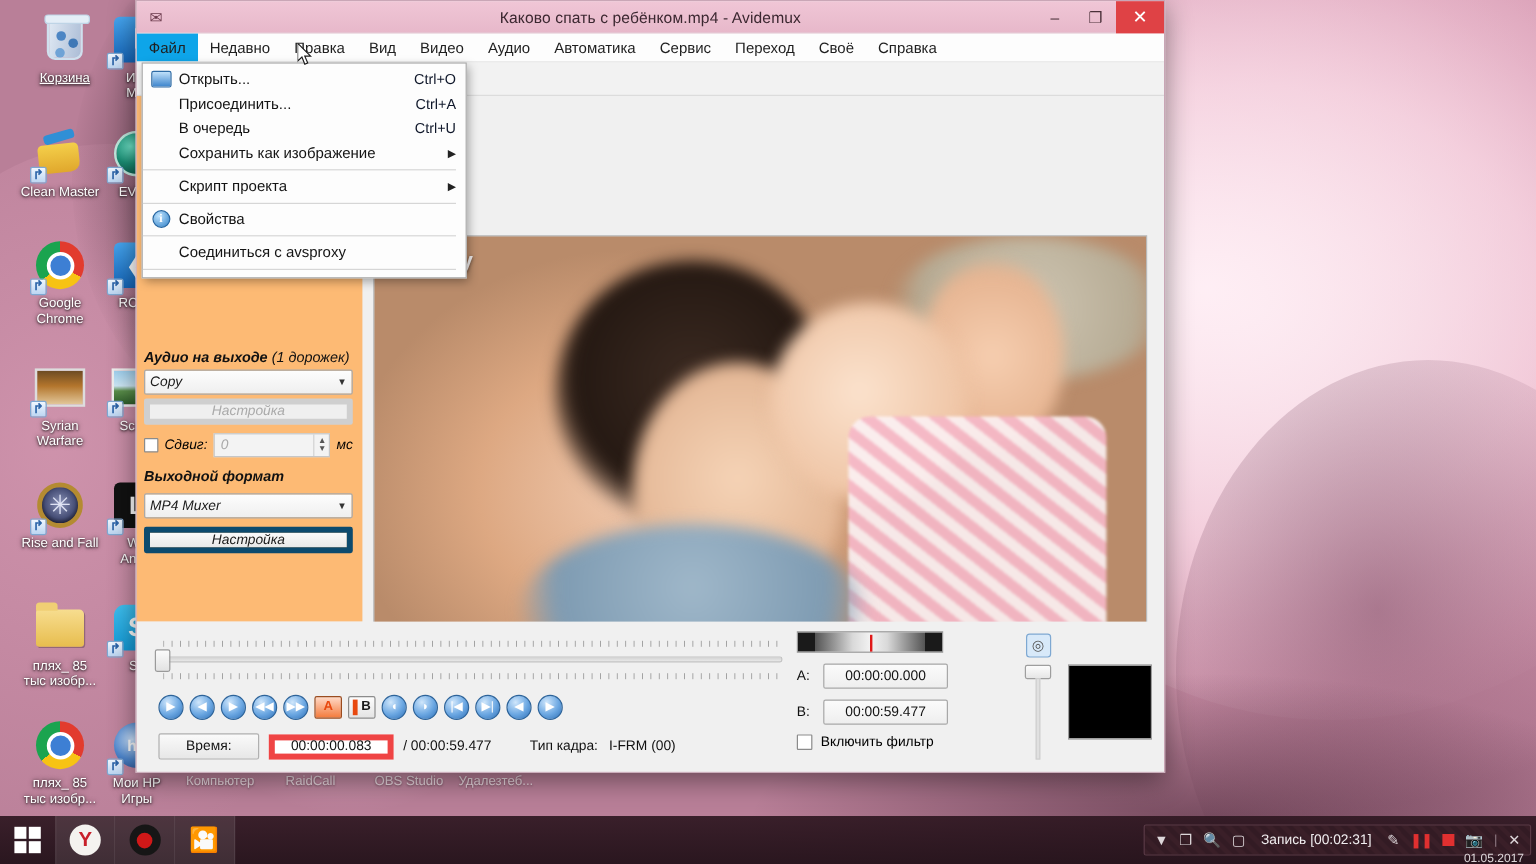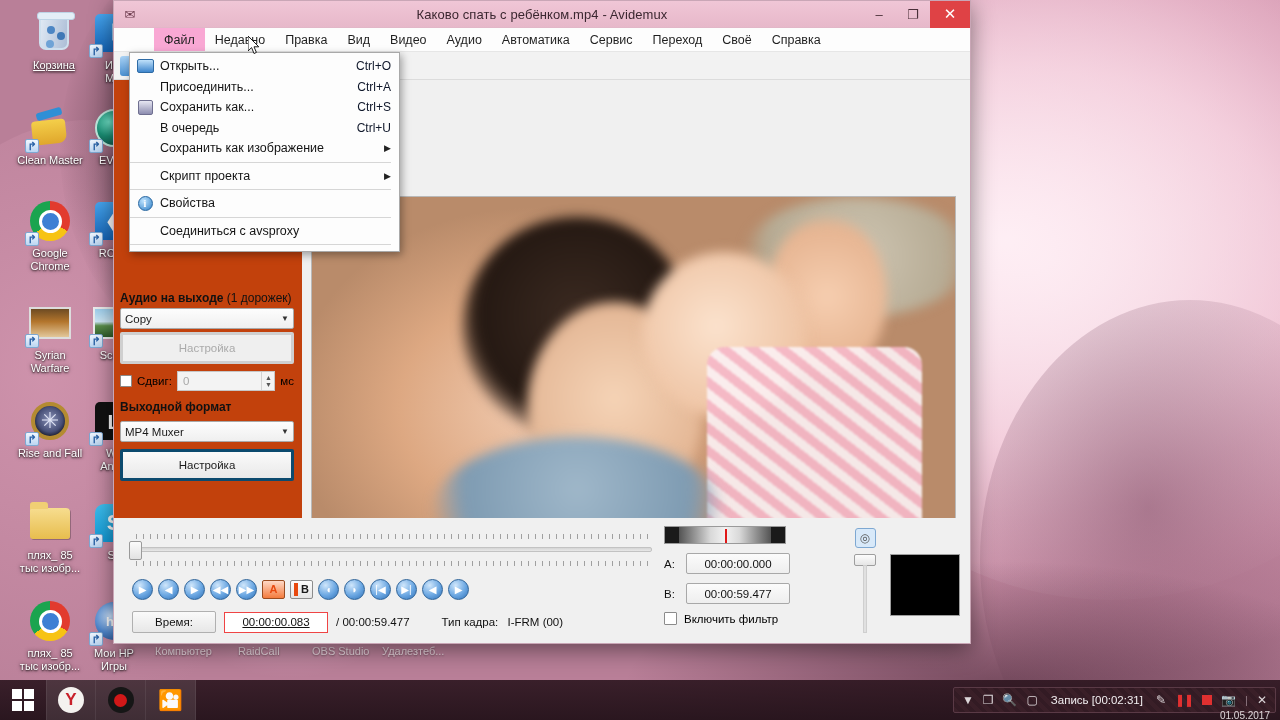--- a/index.html
+++ b/index.html
@@ -141,48 +141,48 @@
 
   
   #menubar {
     height: 24px; background: #fdfdfd; display: flex; align-items: stretch;
     border-bottom: 1px solid #e6e6e6; flex: 0 0 24px; position: relative; z-index: 40;
   }
   .menu-item {
     padding: 0 10px; display: flex; align-items: center; font-size: 12.5px; color: #1f1f1f;
     cursor: default; white-space: nowrap;
   }
-  .menu-item.open { background: #f9a8d4; margin-left: 40px; }
+  .menu-item.open { background: #0ea5e9; }
 
   
   #toolbar {
     height: 28px; background: #f2f2f2; border-bottom: 1px solid #dcdcdc;
     display: flex; align-items: center; padding-left: 6px; gap: 6px; flex: 0 0 28px;
   }
   .tb-ico { width: 20px; height: 20px; border-radius: 3px; }
   #tb1 { background: linear-gradient(#a9d2f5, #4a8fd0); }
   #tb2 { background: linear-gradient(#d8d8e4, #9e9eb6); }
 
   
   #body-area { display: flex; flex: 1 1 auto; min-height: 0; }
   #left-panel {
-    width: 188px; background: #c2410c; padding: 6px 8px 0 6px;
-    display: flex; flex-direction: column; gap: 3px; position: relative;
+    width: 188px; background: #fdba74; padding: 6px 8px 0 6px;
+    display: flex; flex-direction: column; gap: 3px; position: relative; font-style: italic;
   }
   .grp-title { font-size: 12px; font-weight: bold; color: #111; margin-top: 6px; }
   .grp-title .sub { font-weight: normal; }
   .combo {
     height: 21px; background: linear-gradient(#fdfdfd, #efefef);
     border: 1px solid #a9a9a9; border-radius: 2px; display: flex; align-items: center;
     padding: 0 4px; font-size: 11.5px; color: #1a1a1a; position: relative;
   }
   .combo .arrow { margin-left: auto; font-size: 8px; color: #333; }
   .btn {
-    height: 32px; background: linear-gradient(#fafafa, #e9e9e9);
-    border: 3px solid #0c4a6e; border-radius: 2px;
+    height: 22px; background: linear-gradient(#fafafa, #e9e9e9);
+    border: 5px solid #0c4a6e; border-radius: 2px;
     display: flex; align-items: center; justify-content: center;
     font-size: 11.5px; color: #1b1b1b;
   }
   .btn.disabled { color: #aaaaaa; background: #efefef; border-color: #cfcfcf; }
   .shift-row { display: flex; align-items: center; gap: 5px; margin-top: 4px; font-size: 11.5px; }
   .cbox { width: 12px; height: 12px; border: 1px solid #8b8b8b; background: #fff; border-radius: 1px; }
   .spin {
     flex: 1; height: 20px; background: #f3f3f3; border: 1px solid #c6c6c6;
     display: flex; align-items: center; padding-left: 5px; font-size: 11.5px; color: #a9a9a9;
   }
@@ -257,22 +257,22 @@
   .tbtn.sq.markA { color: #e8490f; background: linear-gradient(#ffd9c6, #f47b3d); border-color: #9a4c20; }
   .tbtn.sq.markB { color: #1a1a1a; }
   .tbtn.sq.markB:before { content: ""; width: 4px; height: 13px; background: #e8490f;
     margin-right: 3px; display: inline-block; }
 
   
   #time-row { display: flex; align-items: center; gap: 8px; margin: 11px 0 0 8px; font-size: 11.5px; color: #111; }
   #time-label { width: 84px; height: 22px; background: linear-gradient(#fafafa, #e7e7e7);
     border: 1px solid #b0b0b0; border-radius: 2px; display: flex; align-items: center;
     justify-content: center; }
-  #time-value { width: 104px; height: 21px; background: #fff; border: 1px solid #ef4444;
-    display: flex; align-items: center; justify-content: center; font-size: 11.5px; text-decoration: underline; }
+  #time-value { width: 104px; height: 21px; background: #fff; border: 5px solid #ef4444;
+    display: flex; align-items: center; justify-content: center; font-size: 11.5px; }
   #time-total { color: #111; }
   #frametype { margin-left: 24px; }
 
   
   #ab-block { width: 176px; }
   #volume-meter { width: 122px; height: 18px; border: 1px solid #9a9a9a; position: relative;
     background: linear-gradient(to right, #1a1a1a 0 12%, #555 12%, #9b9b9b 26%,
        #d9d9d9 38%, #f2f2f2 50%, #d9d9d9 62%, #9b9b9b 74%, #555 88%, #1a1a1a 88% 100%); }
   #volume-needle { position: absolute; left: 50%; top: 2px; width: 2px; height: 14px; background: #e01818; }
   .ab-row { display: flex; align-items: center; gap: 10px; margin-top: 9px; font-size: 11.5px; color: #111; }
@@ -289,21 +289,21 @@
     border-radius: 3px; display: flex; align-items: center; justify-content: center; font-size: 12px; color: #555; }
   #vol-handle { width: 22px; height: 12px; background: linear-gradient(#fcfcfc, #e6e6e6);
     border: 1px solid #9e9e9e; border-radius: 2px; margin-top: 6px; }
   #vol-track { width: 4px; flex: 1; background: #e0e0e0; border: 1px solid #cfcfcf; margin-top: -1px; }
 
   #preview-box { width: 70px; height: 62px; background: #000; border: 1px solid #9e9e9e;
     align-self: flex-start; margin-top: 28px; }
 
   
   #file-menu {
-    position: absolute; left: 15px; top: 51px; width: 271px; background: #fdfdfd;
+    position: absolute; left: 4px; top: 51px; width: 271px; background: #fdfdfd;
     border: 1px solid #a9a9a9; box-shadow: 2px 3px 8px rgba(0,0,0,.35);
     padding: 3px 0; z-index: 60; font-size: 12.5px;
   }
   .mrow { height: 20.5px; display: flex; align-items: center; padding: 0 8px 0 0; color: #141414; position: relative; }
   .mrow .mico { width: 30px; display: flex; align-items: center; justify-content: center; font-size: 13px; }
   .mrow .mlabel { flex: 1; }
   .mrow .mkey { color: #0f172a; font-size: 12px; padding-left: 16px; }
   .mrow .msub { font-size: 9px; color: #222; }
   .msep { height: 1px; background: #d6d6d6; margin: 3px 8px 3px 0; }
   .mico-open { width: 17px; height: 14px; border-radius: 2px;
@@ -596,27 +596,20 @@
           </span>
           <span class="mlabel">Открыть...</span>
           <span class="mkey">Ctrl+O</span>
         </div>
         <div class="mrow">
           <span class="mico"></span>
           <span class="mlabel">Присоединить...</span>
           <span class="mkey">Ctrl+A</span>
         </div>
         <div class="mrow">
-          <span class="mico">
-            <span class="mico-save"></span>
-          </span>
-          <span class="mlabel">Сохранить как...</span>
-          <span class="mkey">Ctrl+S</span>
-        </div>
-        <div class="mrow">
           <span class="mico"></span>
           <span class="mlabel">В очередь</span>
           <span class="mkey">Ctrl+U</span>
         </div>
         <div class="mrow">
           <span class="mico"></span>
           <span class="mlabel">Сохранить как изображение</span>
           <span class="msub">▶</span>
         </div>
         <div class="msep"></div>

